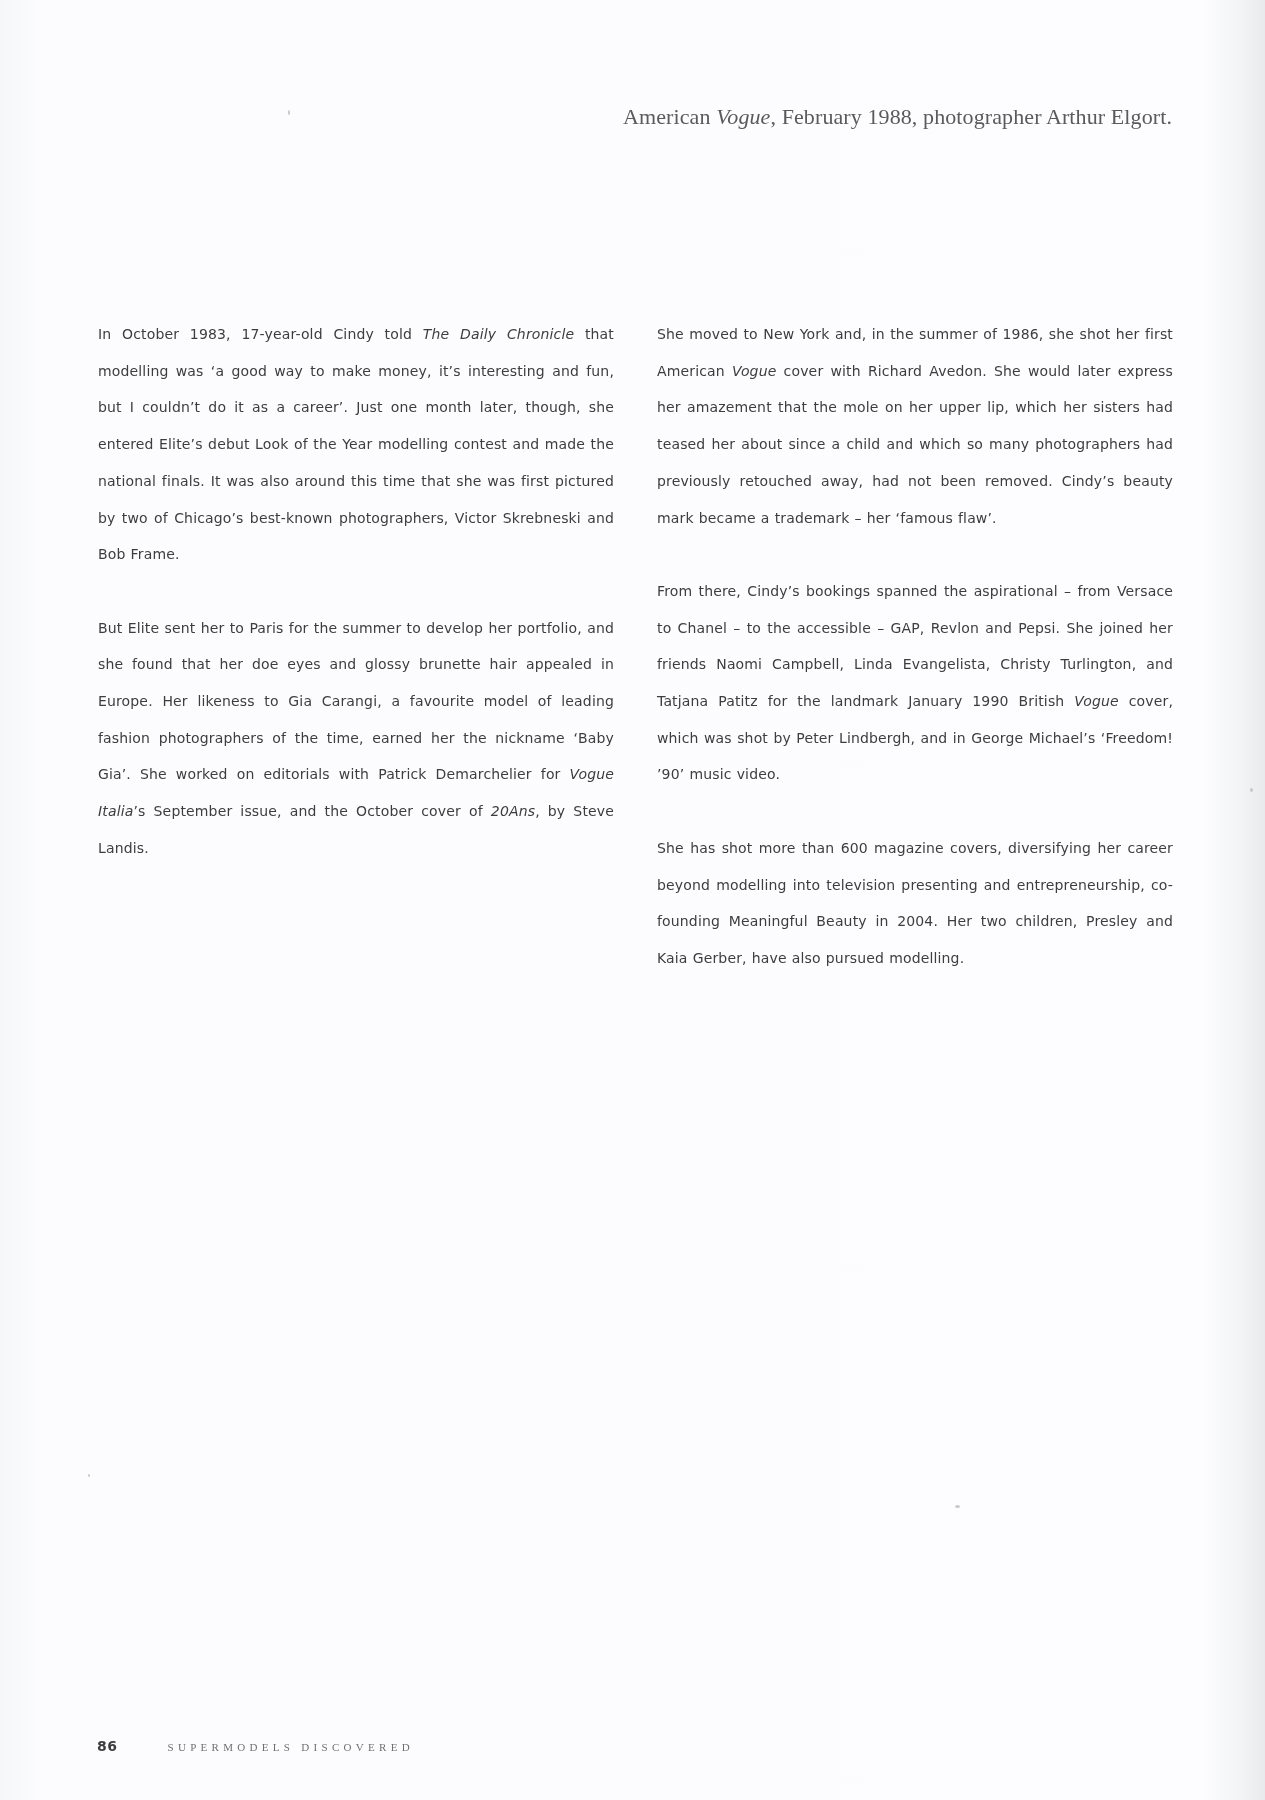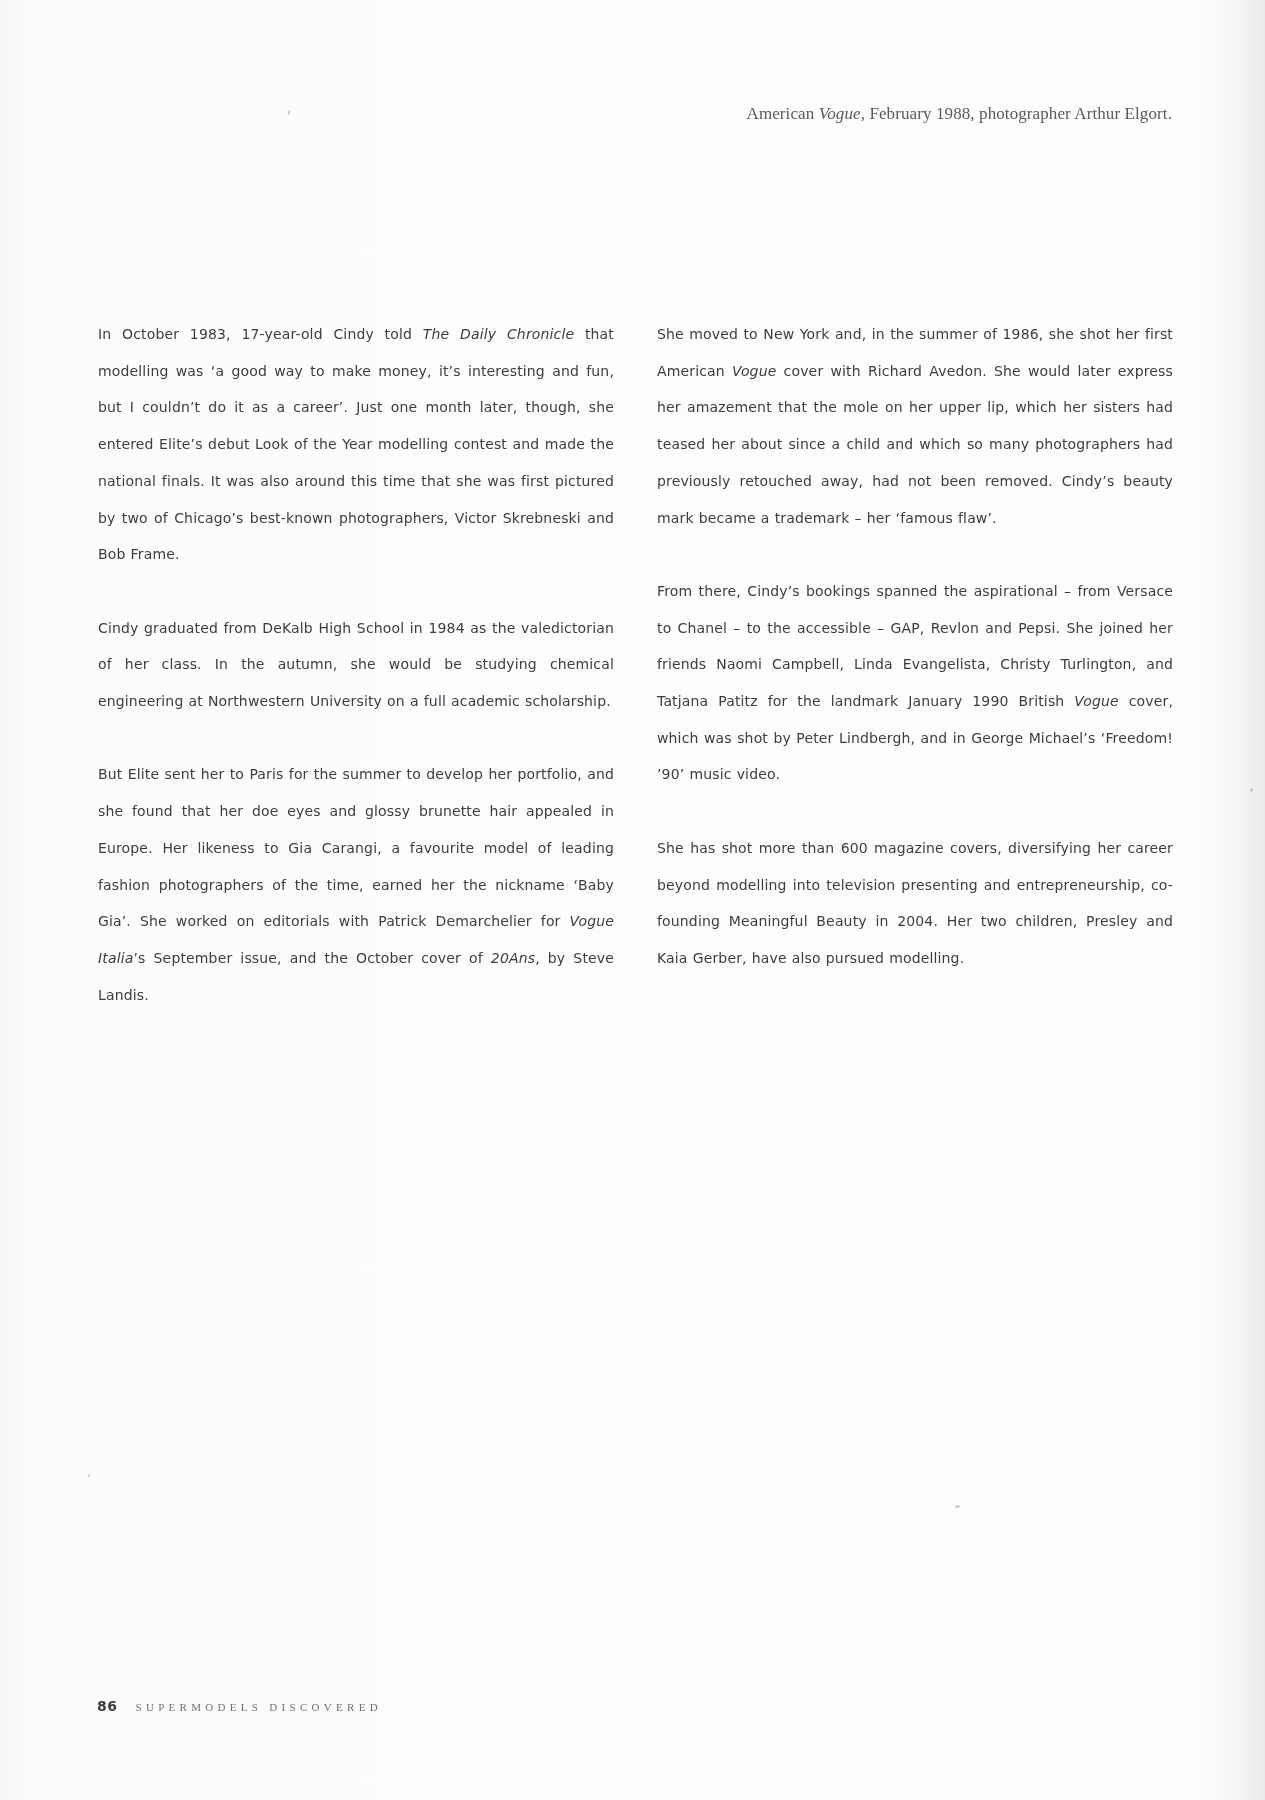--- a/index.html
+++ b/index.html
@@ -19,21 +19,21 @@
       left: 0; top: 0;
       width: 1265px;
       height: 1800px;
       background: linear-gradient(90deg, #f6f7f9 0px, #fcfcfe 40px, #fdfdff 1200px, #f3f4f6 1240px, #e9eaec 1265px);
     }
     .caption {
       position: absolute;
       top: 104px;
       right: 93px;
       font-family: "Liberation Serif", "DejaVu Serif", serif;
-      font-size: 17px;
+      font-size: 22px;
       color: #5a5a5c;
       letter-spacing: 0.1px;
       white-space: nowrap;
     }
     .caption i {
       font-style: italic;
     }
     .column {
       position: absolute;
       top: 316px;
@@ -49,26 +49,27 @@
       word-spacing: 0.5px;
     }
     .col-left { left: 98px; }
     .col-right { left: 657px; }
     .para {
       margin: 0 0 36.7px 0;
     }
     .para span.it { font-style: italic; }
     .footer {
       position: absolute;
-      top: 1698px;
+      top: 1738px;
       left: 97px;
       font-family: "DejaVu Sans", "Liberation Sans", sans-serif;
       white-space: nowrap;
       display: flex;
       align-items: baseline;
+      gap: 32px;
     }
     .page-number {
       font-size: 14px;
       font-weight: bold;
       color: #3d3d3d;
       margin-right: 18px;
       letter-spacing: 0.5px;
     }
     .running-title {
       font-size: 11px;
@@ -87,23 +88,20 @@
 
 <div class="page">
 
   <div class="caption"><span>American </span><i>Vogue</i><span>, February 1988, photographer Arthur Elgort.</span></div>
 
   <div class="column col-left">
     <p class="para">
       <span>In October 1983, 17-year-old Cindy told </span><span class="it">The Daily Chronicle</span><span> that modelling was ‘a good way to make money, it’s interesting and fun, but I couldn’t do it as a career’. Just one month later, though, she entered Elite’s debut Look of the Year modelling contest and made the national finals. It was also around this time that she was first pictured by two of Chicago’s best-known photographers, Victor Skrebneski and Bob Frame.</span>
     </p>
     <p class="para">
-      <span>Cindy graduated from DeKalb High School in 1984 as the valedictorian of her class. In the autumn, she would be studying chemical engineering at Northwestern University on a full academic scholarship.</span>
-    </p>
-    <p class="para">
       <span>But Elite sent her to Paris for the summer to develop her portfolio, and she found that her doe eyes and glossy brunette hair appealed in Europe. Her likeness to Gia Carangi, a favourite model of leading fashion photographers of the time, earned her the nickname ‘Baby Gia’. She worked on editorials with Patrick Demarchelier for </span><span class="it">Vogue Italia</span><span>’s September issue, and the October cover of </span><span class="it">20Ans</span><span>, by Steve Landis.</span>
     </p>
   </div>
 
   <div class="column col-right">
     <p class="para">
       <span>She moved to New York and, in the summer of 1986, she shot her first American </span><span class="it">Vogue</span><span> cover with Richard Avedon. She would later express her amazement that the mole on her upper lip, which her sisters had teased her about since a child and which so many photographers had previously retouched away, had not been removed. Cindy’s beauty mark became a trademark – her ‘famous flaw’.</span>
     </p>
     <p class="para">
       <span>From there, Cindy’s bookings spanned the aspirational – from Versace to Chanel – to the accessible – GAP, Revlon and Pepsi. She joined her friends Naomi Campbell, Linda Evangelista, Christy Turlington, and Tatjana Patitz for the landmark January 1990 British </span><span class="it">Vogue</span><span> cover, which was shot by Peter Lindbergh, and in George Michael’s ‘Freedom! ’90’ music video.</span>

